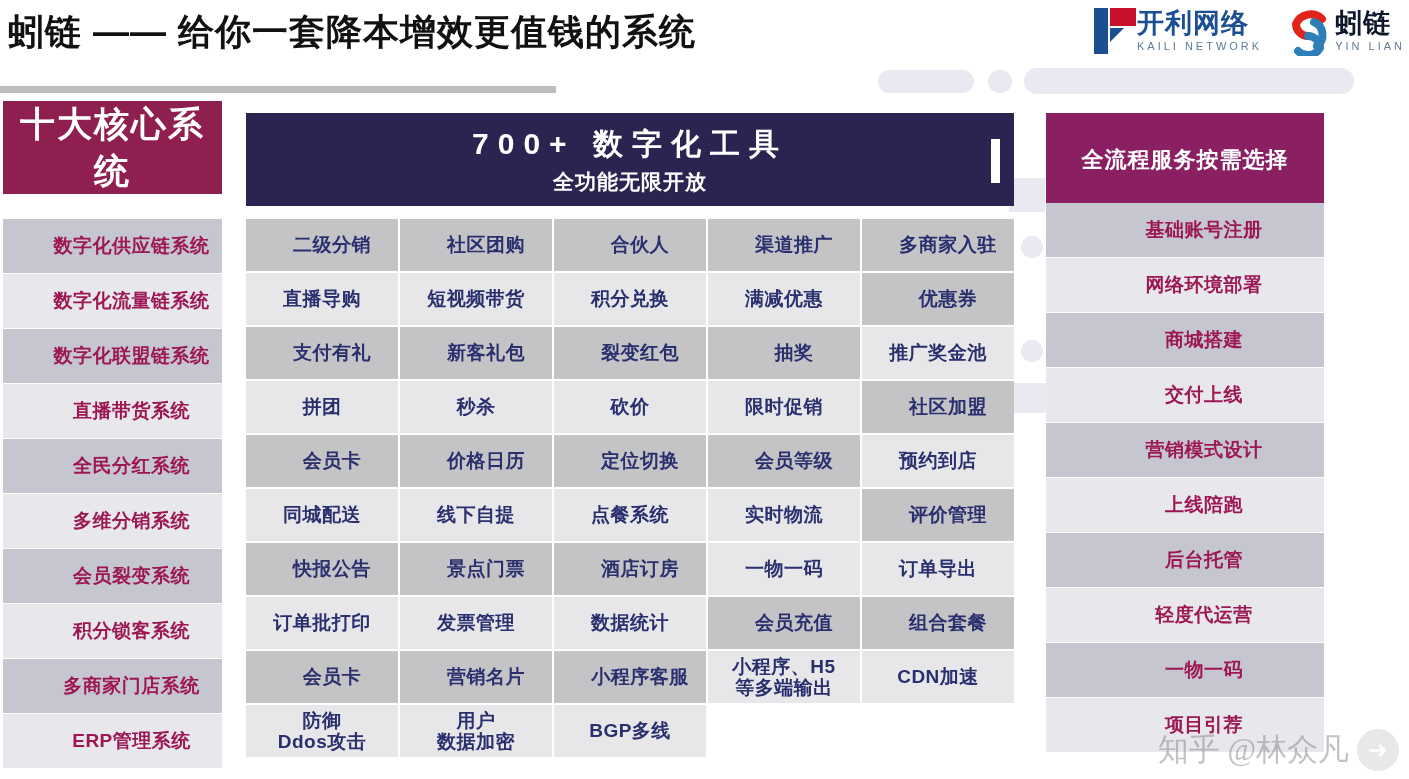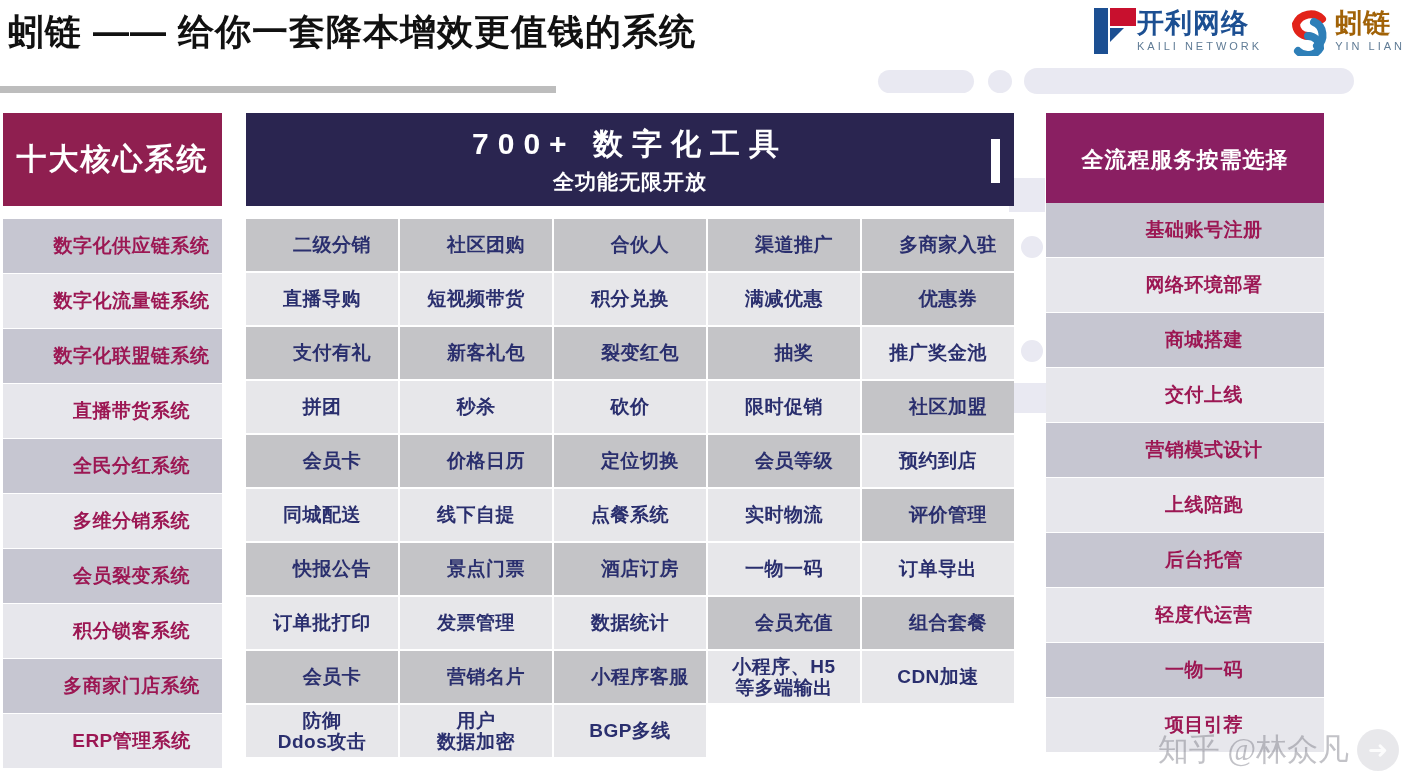--- a/index.html
+++ b/index.html
@@ -35,30 +35,30 @@
     position: absolute; left: 8px; top: 8px;
     font-size: 36px; font-weight: bold; color: #111; letter-spacing: 1px;
     white-space: nowrap; z-index: 3;
   }
   .logos { position: absolute; right: 4px; top: 0px; height: 62px; display: flex; align-items: center; gap: 22px; z-index: 4; }
   .logo { display: flex; align-items: center; gap: 1px; }
   .logo-mark-kaili { position: relative; width: 42px; height: 46px; flex: 0 0 auto; }
   .logo-txt { display: flex; flex-direction: column; line-height: 1; }
   .logo-cn { font-size: 27px; font-weight: bold; color: #1c4f92; letter-spacing: 1px; }
   .logo-en { font-size: 11px; color: #5f7b95; letter-spacing: 3px; margin-top: 4px; }
-  .logo-cn-red { color: #a16207; }
+  .logo-cn-red { color: #0f172a; }
   .logo-mark-yl { width: 50px; height: 50px; flex: 0 0 auto; }
 
   
   .col-head {
     position: absolute;
     display: flex; align-items: center; justify-content: center;
     color: #fff; font-weight: bold; text-align: center;
   }
-  #left-head  { left: 3px;    top: 113px; width: 219px; height: 93px; background: #8f1f50; font-size: 30px; letter-spacing: 2px; }
+  #left-head  { left: 3px;    top: 101px; width: 219px; height: 93px; background: #8f1f50; font-size: 35px; letter-spacing: 2px; }
   #right-head { left: 1046px; top: 113px; width: 278px; height: 93px; background: #8a1f62; font-size: 22px; letter-spacing: 1px; }
 
   #center-head {
     position: absolute; left: 246px; top: 113px; width: 768px; height: 93px;
     background: #2a2550; display: flex; flex-direction: column;
     align-items: center; justify-content: center; color: #fff;
   }
   #center-head .ch-main { font-size: 30px; font-weight: bold; letter-spacing: 9px; }
   #center-head .ch-sub  { font-size: 21px; font-weight: bold; letter-spacing: 1px; margin-top: 3px; }
   .ch-bar {

